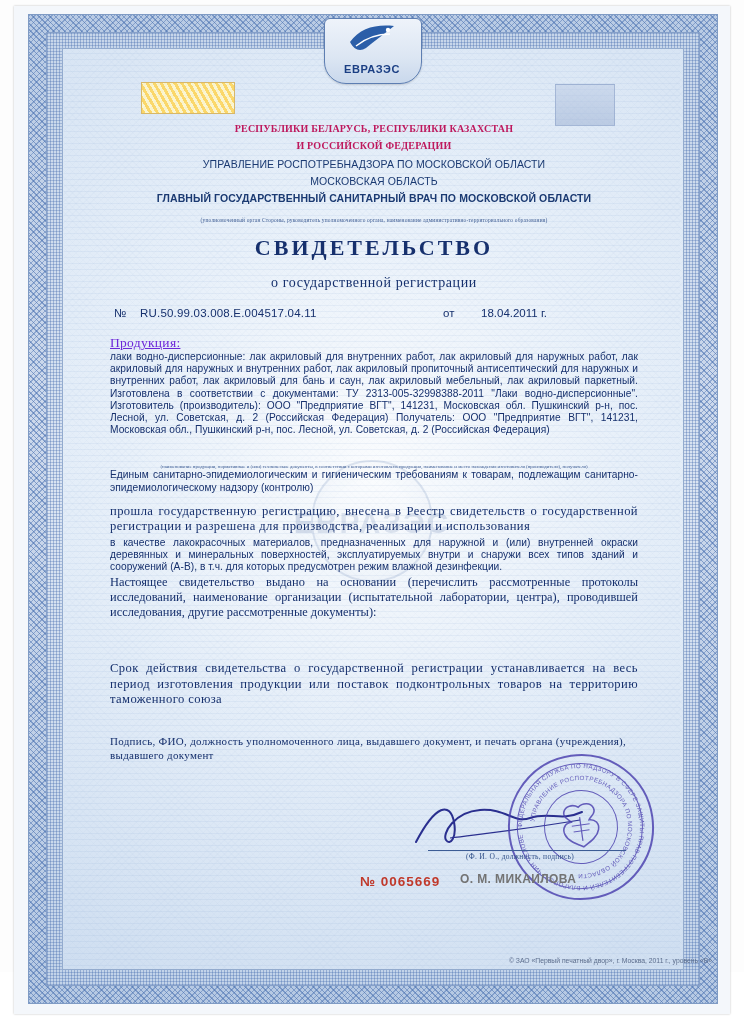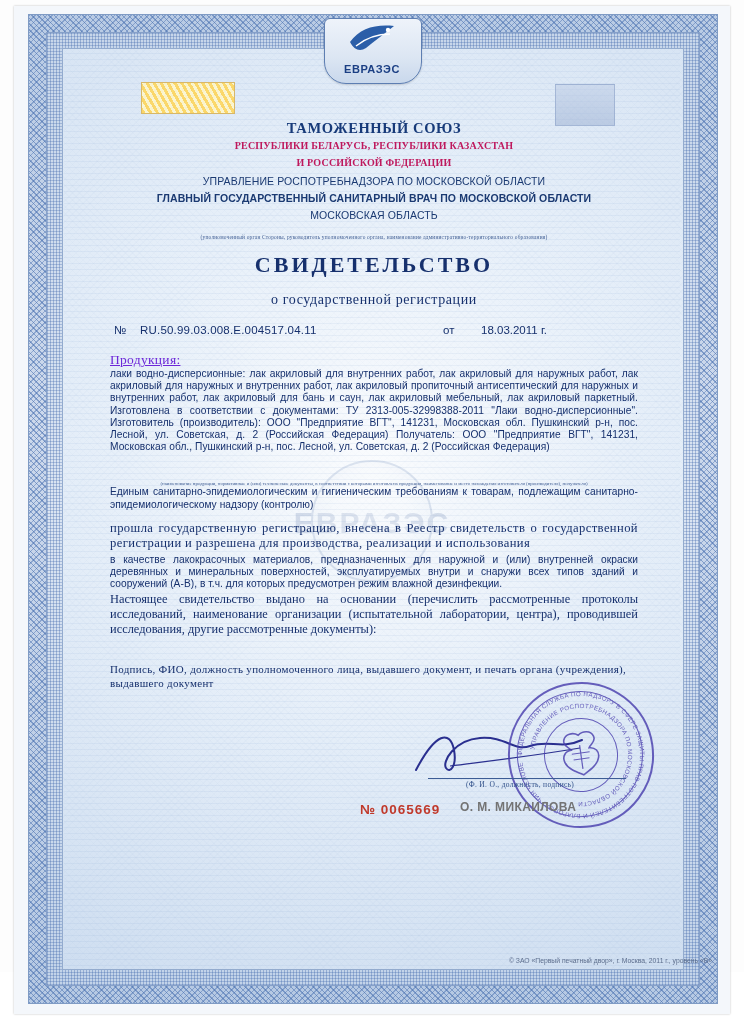--- a/index.html
+++ b/index.html
@@ -418,51 +418,51 @@
   <div class="uv-patch"></div>
 
   <div class="watermark">
     <div class="wm-circle"></div>
     <div class="wm-text">ЕВРАЗЭС</div>
   </div>
 
   <div class="content">
 
     <div class="head-block">
-      <div class="h-ts">ТАМОЖЕННЫЙ СОЮЗ</div>
       <div class="h-line2">РЕСПУБЛИКИ БЕЛАРУСЬ, РЕСПУБЛИКИ КАЗАХСТАН</div>
       <div class="h-line2">И РОССИЙСКОЙ ФЕДЕРАЦИИ</div>
       <div class="h-small">УПРАВЛЕНИЕ РОСПОТРЕБНАДЗОРА ПО МОСКОВСКОЙ ОБЛАСТИ</div>
+      <div class="h-small">МОСКОВСКАЯ ОБЛАСТЬ</div>
       <div class="h-small bold">ГЛАВНЫЙ ГОСУДАРСТВЕННЫЙ САНИТАРНЫЙ ВРАЧ ПО МОСКОВСКОЙ ОБЛАСТИ</div>
-      <div class="h-small">МОСКОВСКАЯ ОБЛАСТЬ</div>
       <div class="tiny-note">(уполномоченный орган Стороны, руководитель уполномоченного органа, наименование административно-территориального образования)</div>
     </div>
 
     <div class="title">СВИДЕТЕЛЬСТВО</div>
     <div class="subtitle">о государственной регистрации</div>
 
     <div class="numrow">
       <span class="lbl-no">№</span>
       <span class="val-no">RU.50.99.03.008.Е.004517.04.11</span>
       <span class="lbl-ot">от</span>
-      <span class="val-ot">18.03.2011 г.</span>
+      <span class="val-ot">18.04.2011 г.</span>
     </div>
 
     <div class="sec-label">Продукция:</div>
     <div class="body-text">лаки водно-дисперсионные: лак акриловый для внутренних работ, лак акриловый для наружных работ, лак акриловый для наружных и внутренних работ, лак акриловый пропиточный антисептический для наружных и внутренних работ, лак акриловый для бань и саун, лак акриловый мебельный, лак акриловый паркетный. Изготовлена в соответствии с документами: ТУ 2313-005-32998388-2011 "Лаки водно-дисперсионные". Изготовитель (производитель): ООО "Предприятие ВГТ", 141231, Московская обл. Пушкинский р-н, пос. Лесной, ул. Советская, д. 2 (Российская Федерация)  Получатель: ООО "Предприятие ВГТ", 141231, Московская обл., Пушкинский р-н, пос. Лесной, ул. Советская, д. 2 (Российская Федерация)</div>
     <div class="legend-tiny" style="margin-top:28px">(наименование продукции, нормативные и (или) технические документы, в соответствии с которыми изготовлена продукция, наименование и место нахождения изготовителя (производителя), получателя)</div>
 
     <div class="body-text">Единым санитарно-эпидемиологическим и гигиеническим требованиям к товарам, подлежащим санитарно-эпидемиологическому надзору (контролю)</div>
 
     <div class="gap-10"></div>
     <div class="body-serif-wide">прошла государственную регистрацию, внесена в Реестр свидетельств о государственной регистрации и разрешена для производства, реализации и использования</div>
     <div class="body-text" style="margin-top:2px">в качестве лакокрасочных материалов, предназначенных для наружной и (или) внутренней окраски деревянных и минеральных поверхностей, эксплуатируемых внутри и снаружи всех типов зданий и сооружений (А-В), в т.ч. для которых предусмотрен режим влажной дезинфекции.</div>
     <div class="body-serif" style="margin-top:2px">Настоящее свидетельство выдано на основании (перечислить рассмотренные протоколы исследований, наименование организации (испытательной лаборатории, центра), проводившей исследования, другие рассмотренные документы):</div>
 
     <div class="bottom-block">
+      <div class="body-serif-wide" style="margin-top:42px">Срок действия свидетельства о государственной регистрации устанавливается на весь период изготовления продукции или поставок подконтрольных товаров на территорию таможенного союза</div>
       <div class="sign-note">Подпись, ФИО, должность уполномоченного лица, выдавшего документ, и печать органа (учреждения), выдавшего документ</div>
     </div>
 
     <div class="sign-area">
 
       <span class="sig-scribble">
         <svg width="180" height="60" viewBox="0 0 180 60">
           <path d="M6 48 C26 10, 40 8, 44 28 C47 44, 40 52, 36 46 C32 40, 44 18, 70 16 C96 14, 104 30, 120 24 C140 17, 150 28, 172 18" stroke="#2a2f8f" stroke-width="2" fill="none" stroke-linecap="round"></path>
           <path d="M40 44 C70 40, 110 36, 170 26" stroke="#2a2f8f" stroke-width="1.2" fill="none"></path>
         </svg>

